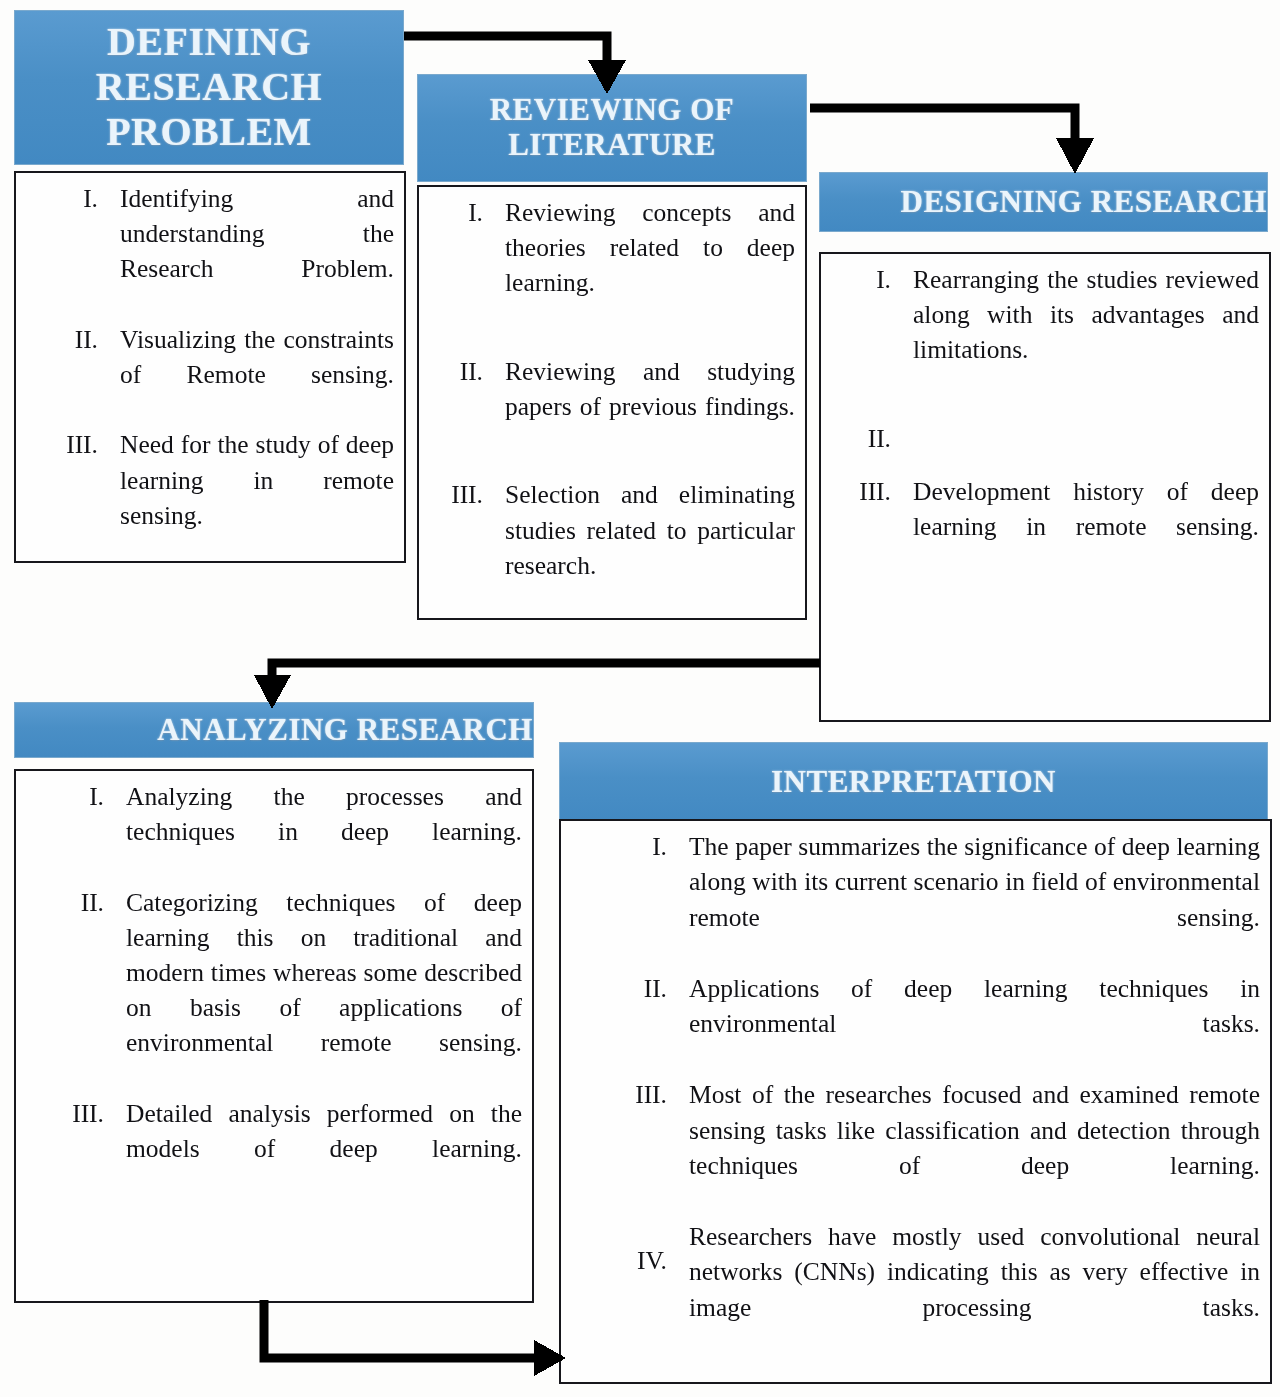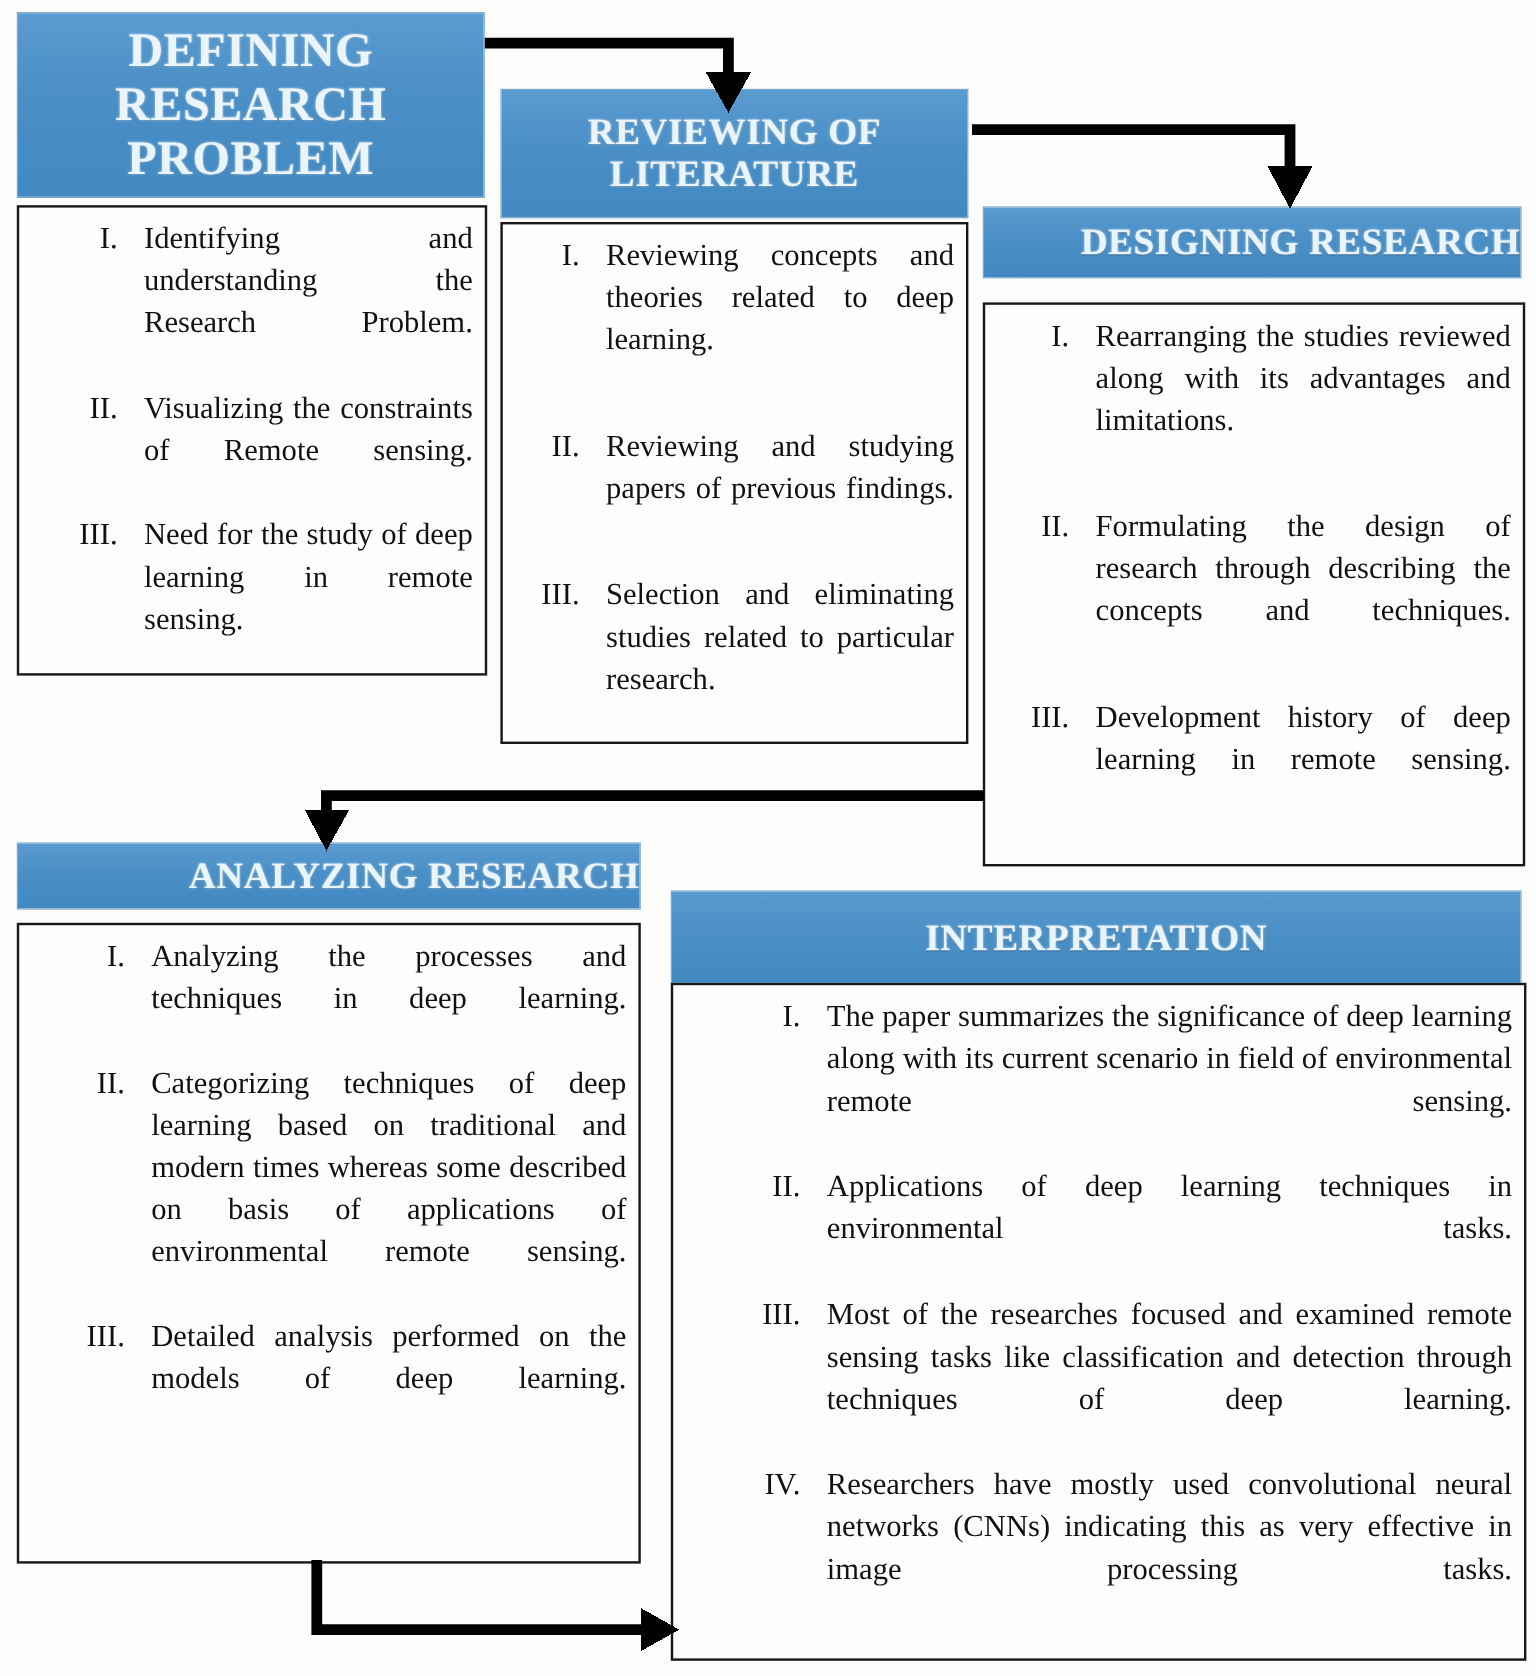--- a/index.html
+++ b/index.html
@@ -125,41 +125,40 @@
     <span>DESIGNING RESEARCH</span>
   </div>
   <div class="boxbody" style="left:819px; top:252px; width:452px; height:470px;">
     <ol class="rlist" style="font-size:25.5px; line-height:1.38;">
       <li style="margin-bottom:18px;">
         <span class="num" style="width:62px; margin-right:22px;">I.</span>
         <span class="txt">Rearranging the studies reviewed along with its advantages and limitations.</span>
       </li>
       <li style="margin-bottom:18px;">
         <span class="num" style="width:62px; margin-right:22px;">II.</span>
-        <span class="txt">Formulating the design of research through describing the concepts and techniques.</span>
       </li>
       <li>
         <span class="num" style="width:62px; margin-right:22px;">III.</span>
         <span class="txt">Development history of deep learning in remote sensing.</span>
       </li>
     </ol>
   </div>
 
   <div class="hdr" style="left:14px; top:702px; width:520px; height:56px; font-size:31px;justify-content:flex-end;">
     <span>ANALYZING RESEARCH</span>
   </div>
   <div class="boxbody" style="left:14px; top:769px; width:520px; height:534px;">
     <ol class="rlist" style="font-size:25.5px; line-height:1.38;">
       <li>
         <span class="num" style="width:80px; margin-right:22px;">I.</span>
         <span class="txt">Analyzing the processes and techniques in deep learning.</span>
       </li>
       <li>
         <span class="num" style="width:80px; margin-right:22px;">II.</span>
-        <span class="txt">Categorizing techniques of deep learning based on traditional and modern times whereas some described on basis of applications of environmental remote sensing.</span>
+        <span class="txt">Categorizing techniques of deep learning this on traditional and modern times whereas some described on basis of applications of environmental remote sensing.</span>
       </li>
       <li>
         <span class="num" style="width:80px; margin-right:22px;">III.</span>
         <span class="txt">Detailed analysis performed on the models of deep learning.</span>
       </li>
     </ol>
   </div>
 
   <div class="hdr" style="left:559px; top:742px; width:709px; height:80px; font-size:31px;">
     <span>INTERPRETATION</span>
@@ -172,21 +171,21 @@
       </li>
       <li>
         <span class="num" style="width:98px; margin-right:22px;">II.</span>
         <span class="txt">Applications of deep learning techniques in environmental tasks.</span>
       </li>
       <li>
         <span class="num" style="width:98px; margin-right:22px;">III.</span>
         <span class="txt">Most of the researches focused and examined remote sensing tasks like classification and detection through techniques of deep learning.</span>
       </li>
       <li>
-        <span class="num" style="width:98px; margin-right:22px;">IV.</span>
+        <span class="num" style="width:98px; margin-right:22px;margin-top:24px;">IV.</span>
         <span class="txt">Researchers have mostly used convolutional neural networks (CNNs) indicating this as very effective in image processing tasks.</span>
       </li>
     </ol>
   </div>
 
   <svg class="conn" style="left:380px; top:14px;" width="250" height="90" viewBox="0 0 250 90">
     <polyline points="24,22 227,22 227,50" fill="none" stroke="#000000" stroke-width="9"></polyline>
     <polygon points="208,46 246,46 227,80" fill="#000000"></polygon>
   </svg>
 

